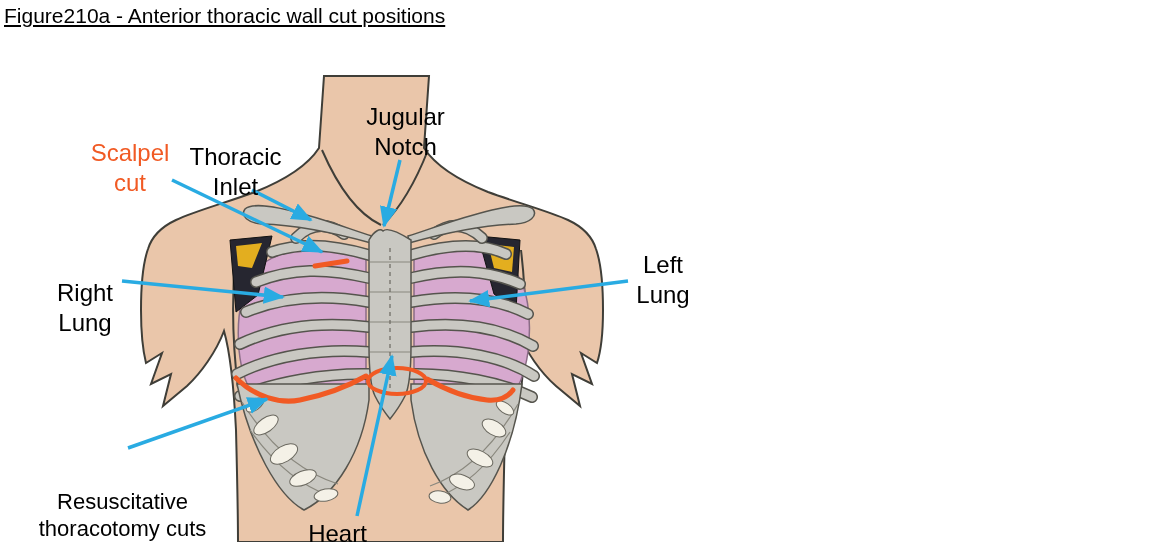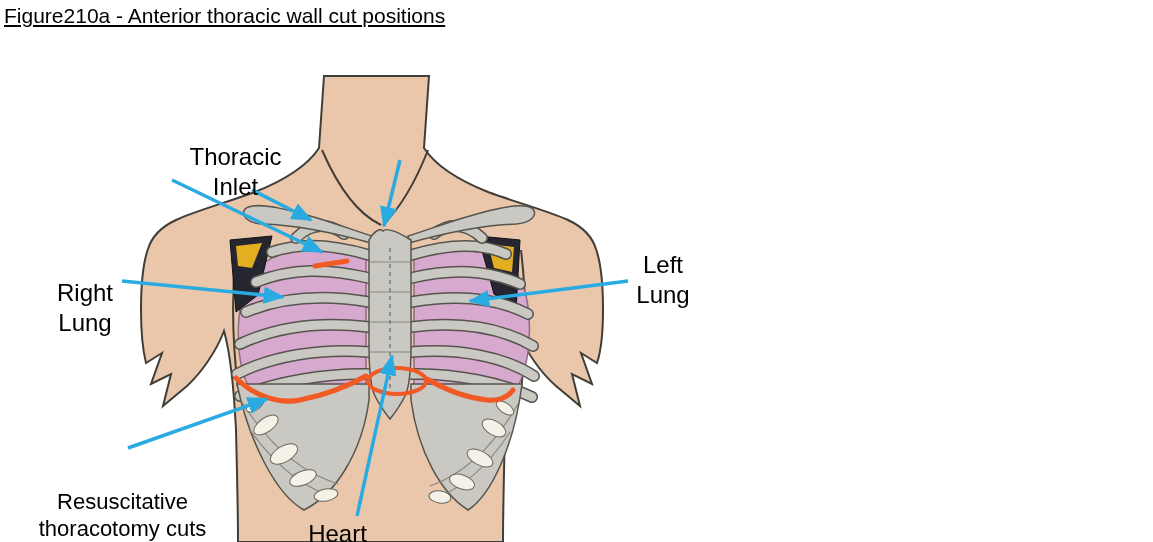--- a/index.html
+++ b/index.html
@@ -136,24 +136,28 @@
       <line class="arrow" marker-end="url(#ah)" x1="400" y1="160" x2="384" y2="226"></line>
       <line class="arrow" marker-end="url(#ah)" x1="122" y1="281" x2="283" y2="297"></line>
       <line class="arrow" marker-end="url(#ah)" x1="628" y1="281" x2="470" y2="301"></line>
       <line class="arrow" marker-end="url(#ah)" x1="128" y1="448" x2="267" y2="399"></line>
       <line class="arrow" marker-end="url(#ah)" x1="357" y1="516" x2="392" y2="356"></line>
     </g>
   </svg>
 
   <div class="title">Figure210a - Anterior thoracic wall cut positions</div>
 
+  <div class="label orange" style="left:85px; top:138px; width:90px;">Scalpel
+cut</div>
 
   <div class="label" style="left:178px; top:142px; width:115px;">Thoracic
 Inlet</div>
 
+  <div class="label" style="left:348px; top:102px; width:115px;">Jugular
+Notch</div>
 
   <div class="label" style="left:40px; top:250px; width:90px;margin-top:28px;">Right
 Lung</div>
 
   <div class="label" style="left:618px; top:250px; width:90px;">Left
 Lung</div>
 
   <div class="label small" style="left:15px; top:452px; width:215px;">Resuscitative
 thoracotomy cuts
 (5th intercostal)</div>

